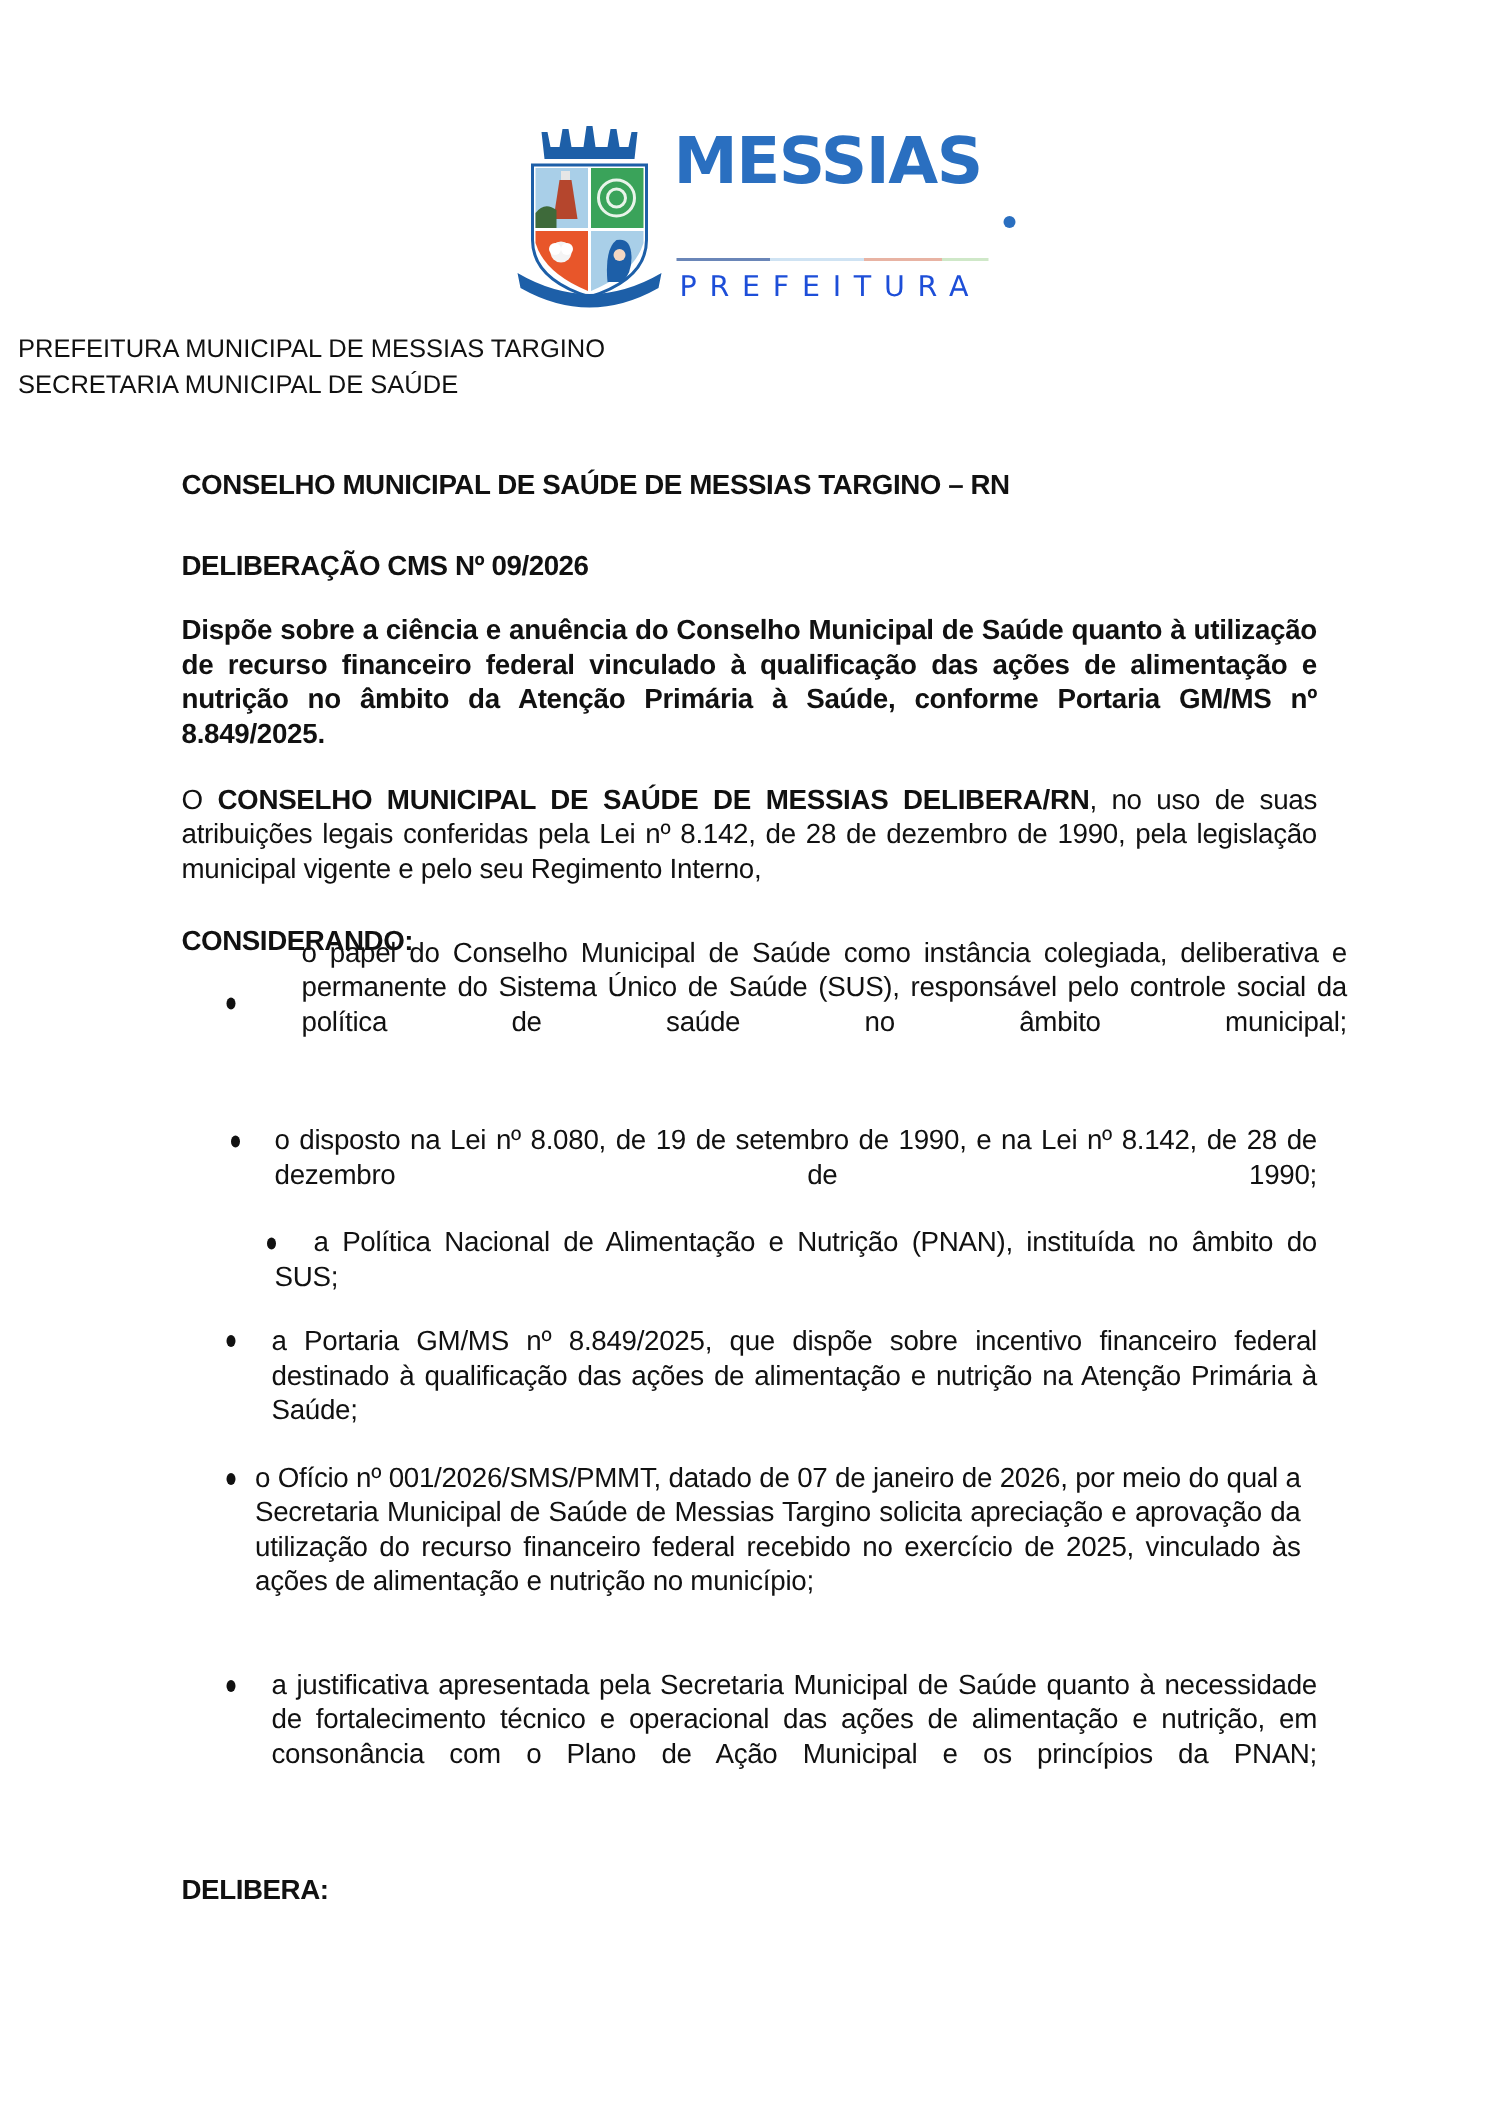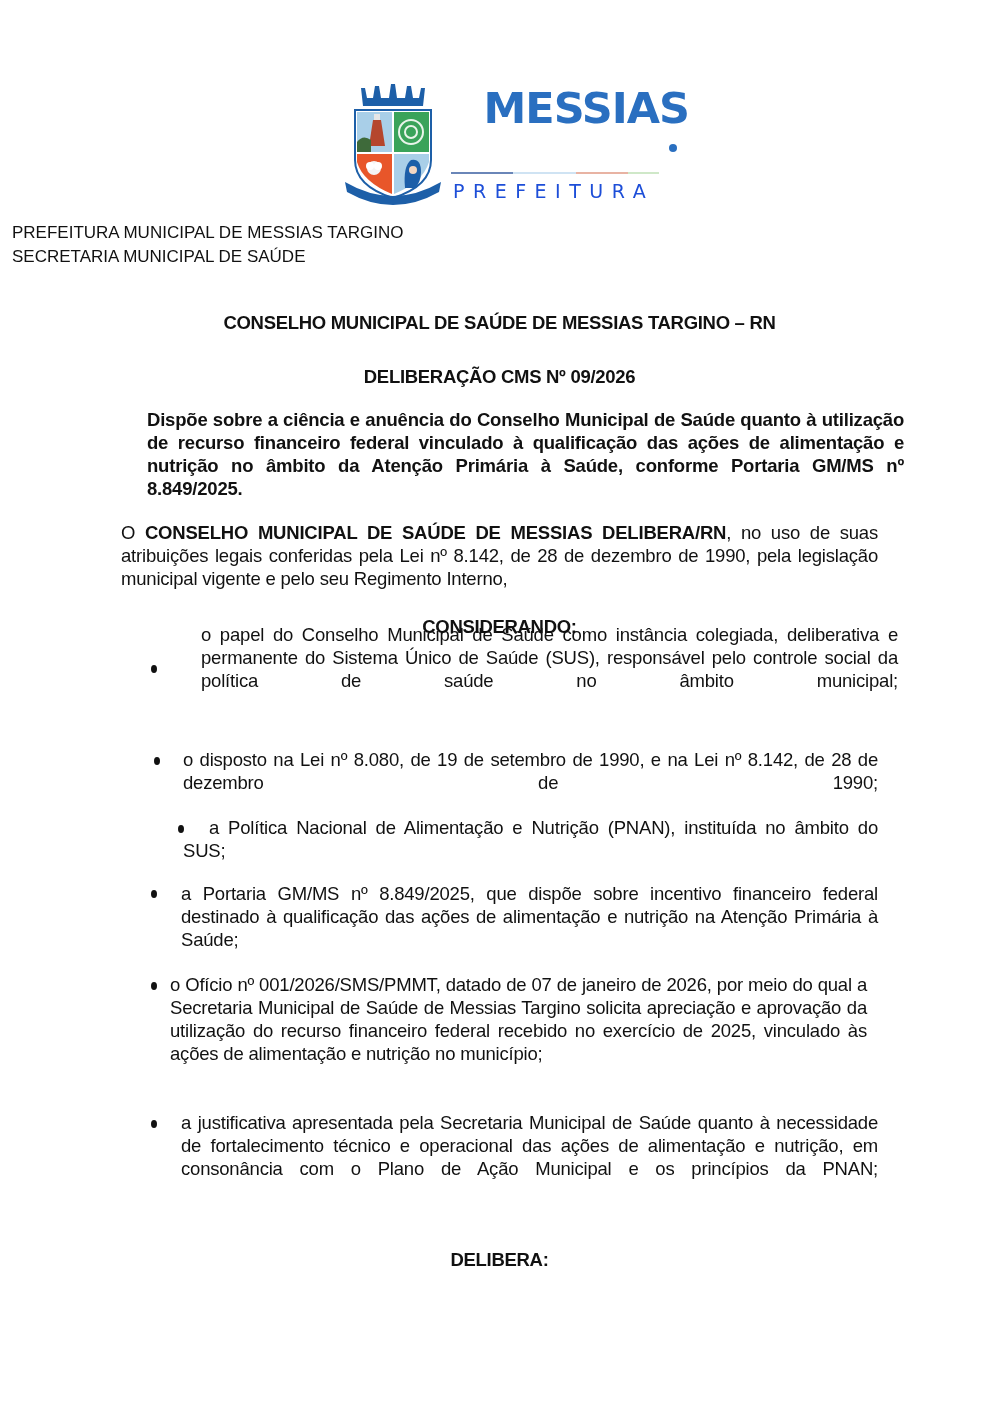--- a/index.html
+++ b/index.html
@@ -22,21 +22,20 @@
       height: 1413px;
     }
 
     
     .logo {
       position: absolute;
       left: 343px;
       top: 82px;
       width: 345px;
       height: 125px;
-      text-align: right;
     }
     .shield {
       position: absolute;
       left: 0;
       top: 0;
       width: 100px;
       height: 125px;
     }
     .wordmark {
       position: absolute;
@@ -98,21 +97,20 @@
       padding-left: 12px;
     }
 
     
     .block {
       position: absolute;
       left: 121px;
       width: 757px;
       font-size: 18.5px;
       line-height: 23px;
-      text-align: center;
     }
     .heading {
       font-weight: bold;
       font-size: 18.5px;
       letter-spacing: -0.3px;
     }
     .ementa {
       font-weight: bold;
       text-align: justify;
       text-align-last: left;
@@ -192,21 +190,21 @@
 
   <div class="org-header">
     <div>PREFEITURA MUNICIPAL DE MESSIAS TARGINO</div>
     <div>SECRETARIA MUNICIPAL DE SAÚDE</div>
   </div>
 
   <div class="block heading" style="top:311px;">CONSELHO MUNICIPAL DE SAÚDE DE MESSIAS TARGINO – RN</div>
 
   <div class="block heading" style="top:365px;">DELIBERAÇÃO CMS Nº 09/2026</div>
 
-  <div class="block ementa" style="top:408px;margin-left:26px;">Dispõe sobre a ciência e anuência do Conselho Municipal de Saúde quanto à utilização de recurso financeiro federal vinculado à qualificação das ações de alimentação e nutrição no âmbito da Atenção Primária à Saúde, conforme Portaria GM/MS nº 8.849/2025.</div>
+  <div class="block ementa" style="top:408px;">Dispõe sobre a ciência e anuência do Conselho Municipal de Saúde quanto à utilização de recurso financeiro federal vinculado à qualificação das ações de alimentação e nutrição no âmbito da Atenção Primária à Saúde, conforme Portaria GM/MS nº 8.849/2025.</div>
 
   <div class="block preamble" style="top:521px;">
     <span>O </span><b>CONSELHO MUNICIPAL DE SAÚDE DE MESSIAS DELIBERA/RN</b><span>, no uso de suas atribuições legais conferidas pela Lei nº 8.142, de 28 de dezembro de 1990, pela legislação municipal vigente e pelo seu Regimento Interno,</span>
   </div>
 
   <div class="block heading" style="top:615px;">CONSIDERANDO:</div>
 
   <div class="bullet-dot" style="left:151px; top:665px;"></div>
   <div class="bullet-item" style="left:181px; top:623px;margin-left:20px;">
     <span>o papel do Conselho Municipal de Saúde como instância colegiada, deliberativa e permanente do Sistema Único de Saúde (SUS), responsável pelo controle social da política de saúde no âmbito municipal;</span>

